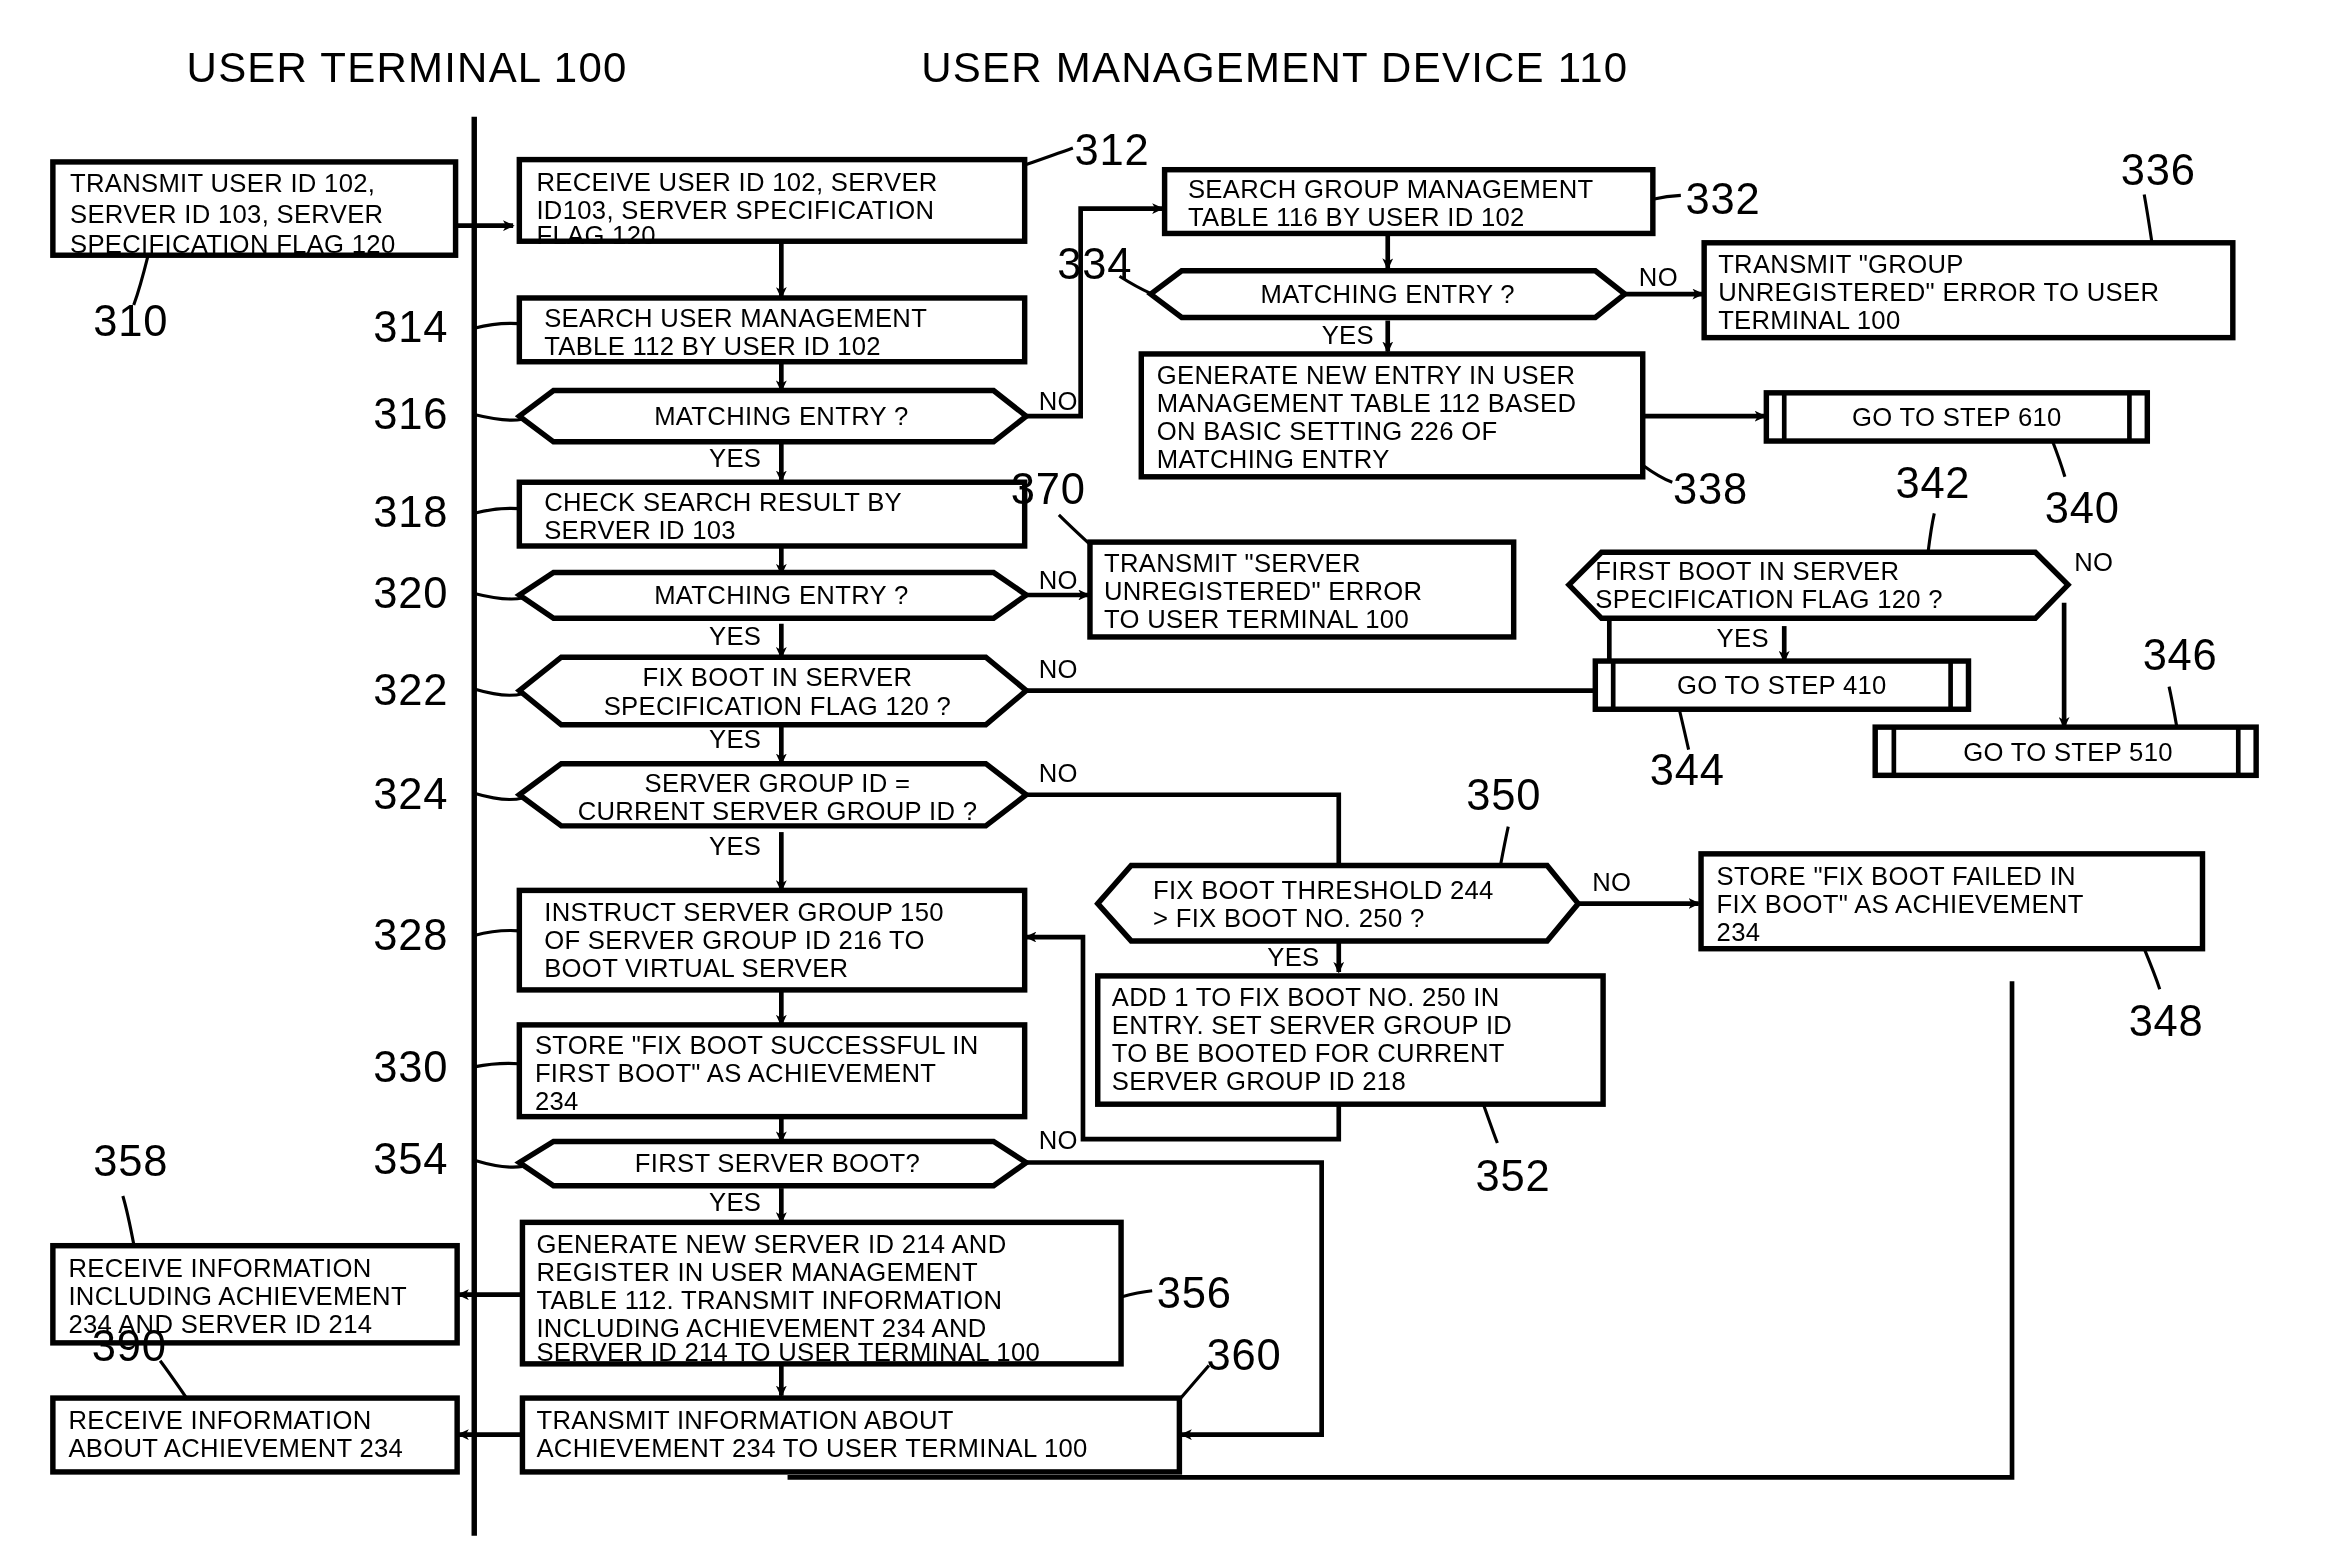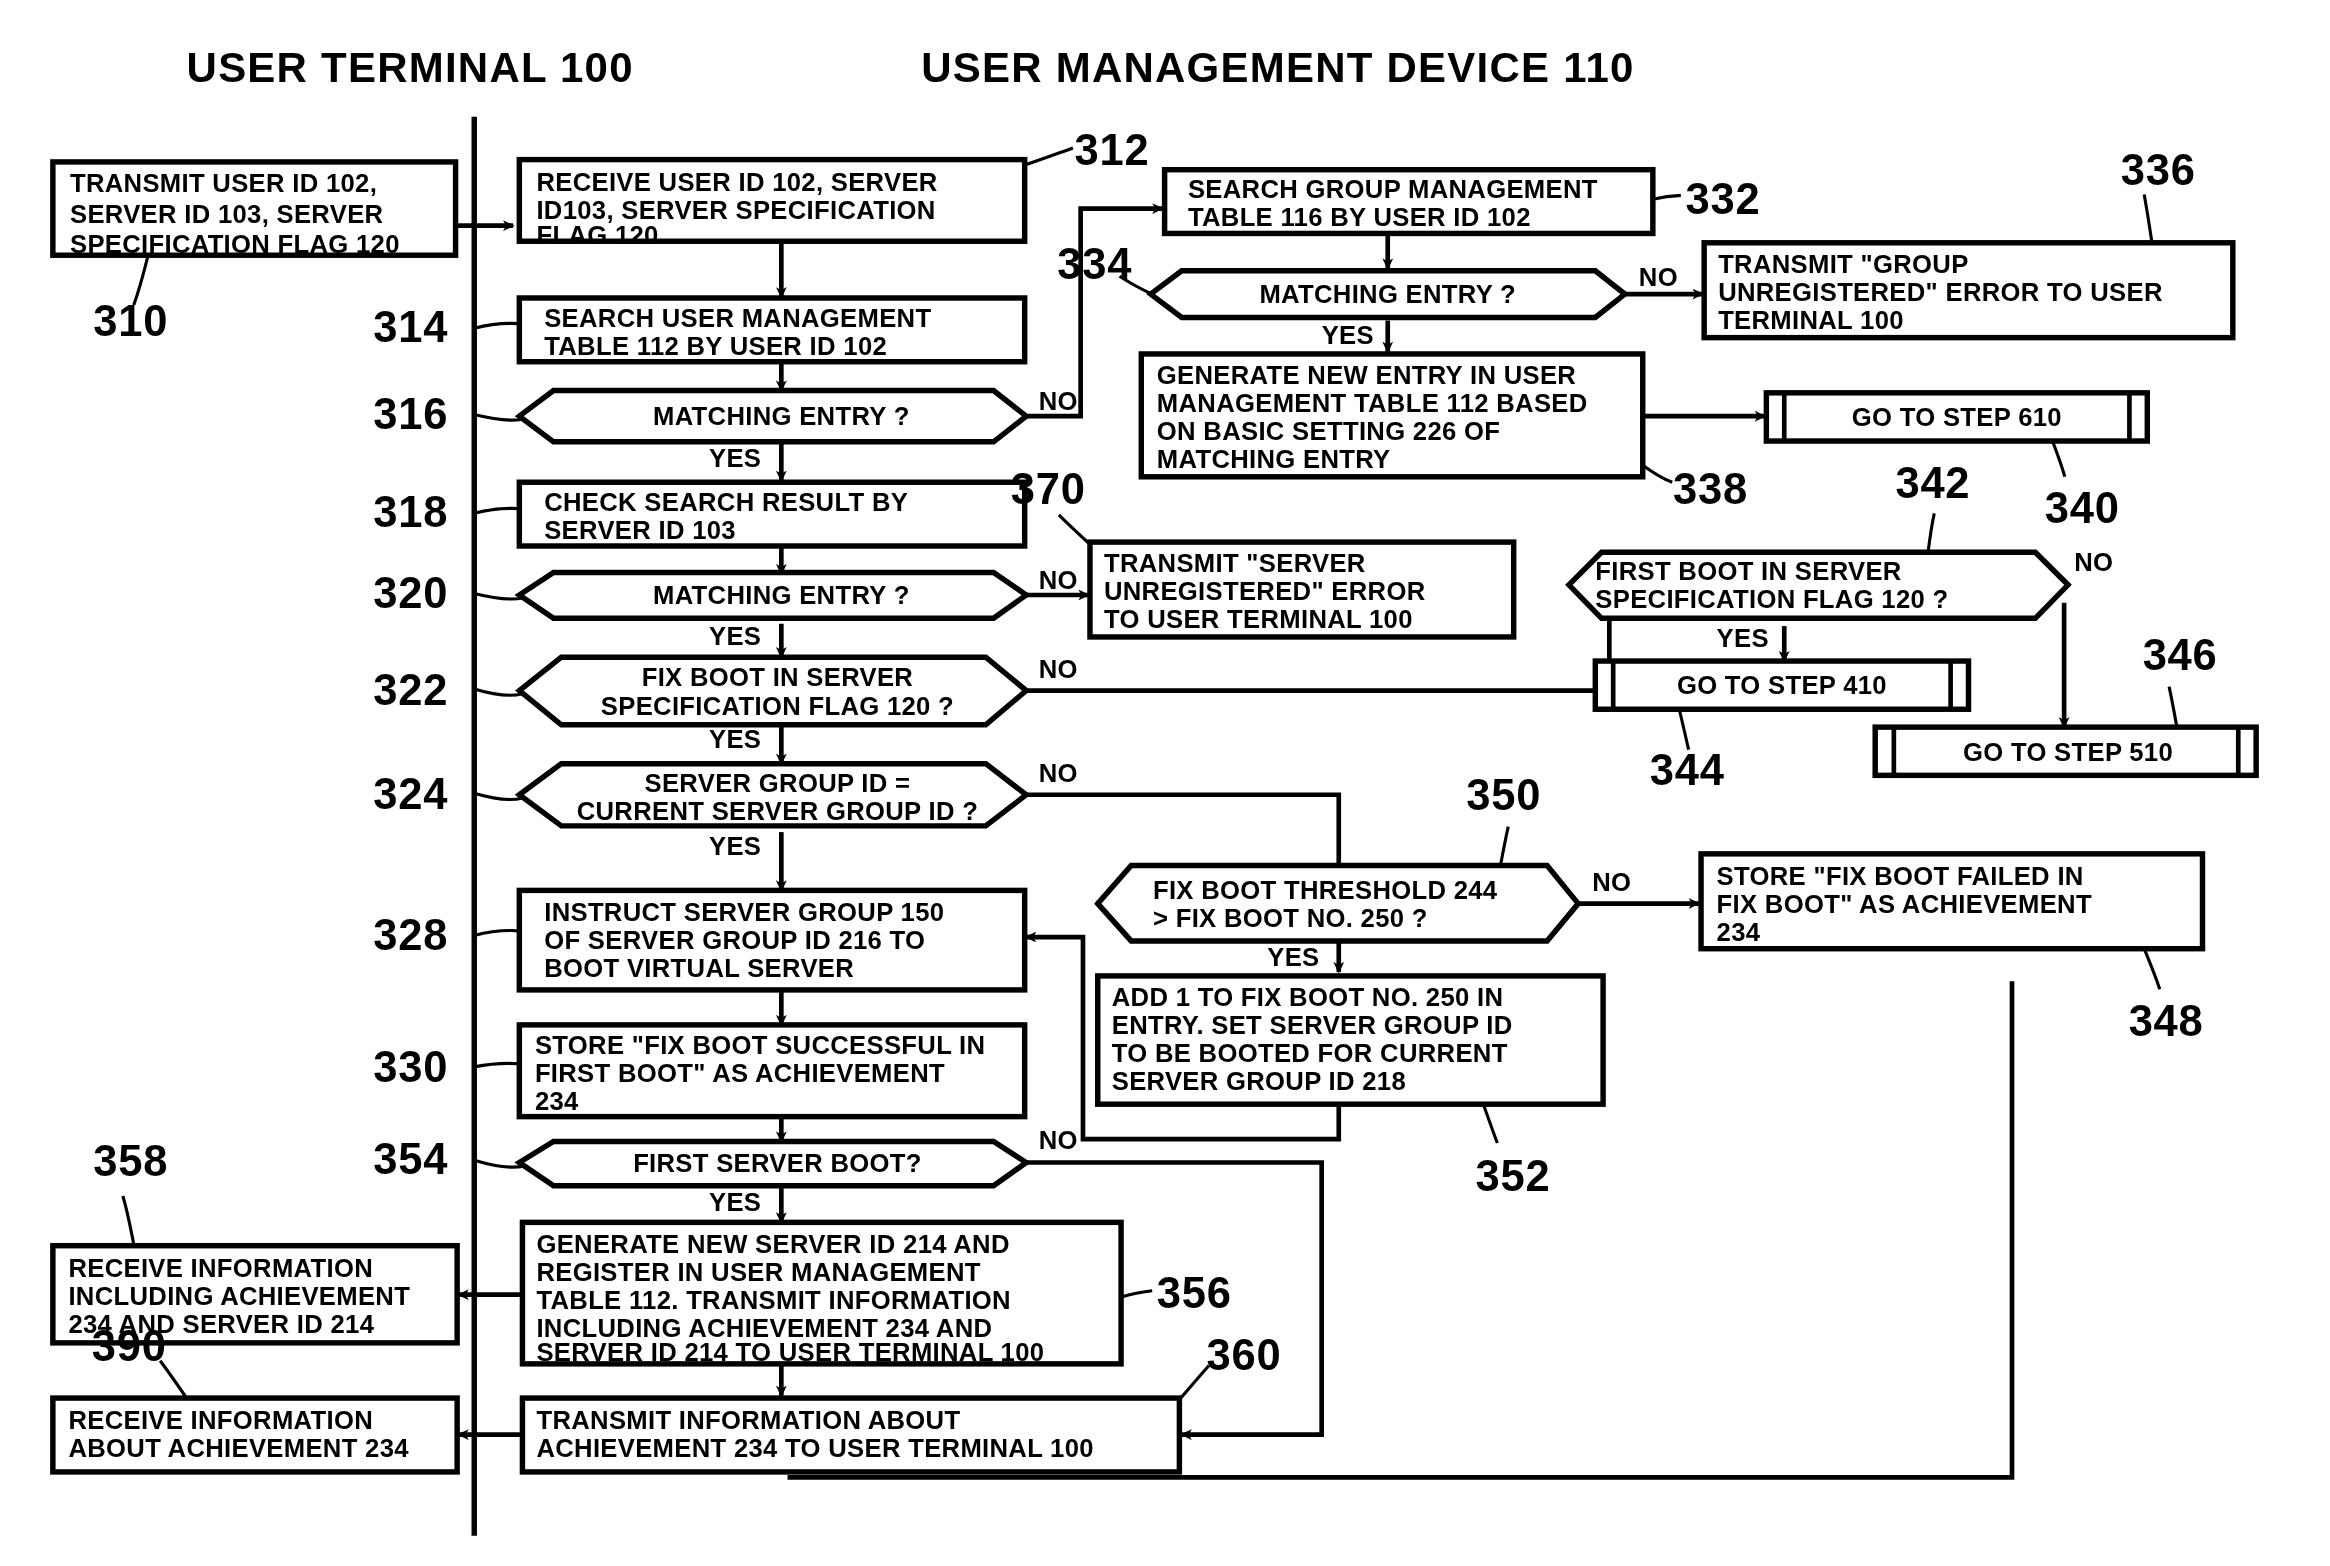--- a/index.html
+++ b/index.html
@@ -6,21 +6,20 @@
     margin: 0;
     padding: 0;
     background: #ffffff;
   }
   #root {
     position: relative;
     width: 2330px;
     height: 1567px;
     background: #ffffff;
     font-family: "Liberation Sans", sans-serif;
-    font-weight: bold;
   }
   svg.diagram {
     position: absolute;
     top: 0; left: 0;
     width: 2330px;
     height: 1567px;
   }
   .bx { fill: #ffffff; stroke: #000000; stroke-width: 7; }
   .hexa { fill: #ffffff; stroke: #000000; stroke-width: 7; }
   .pp { fill: #ffffff; stroke: #000000; stroke-width: 7; }

